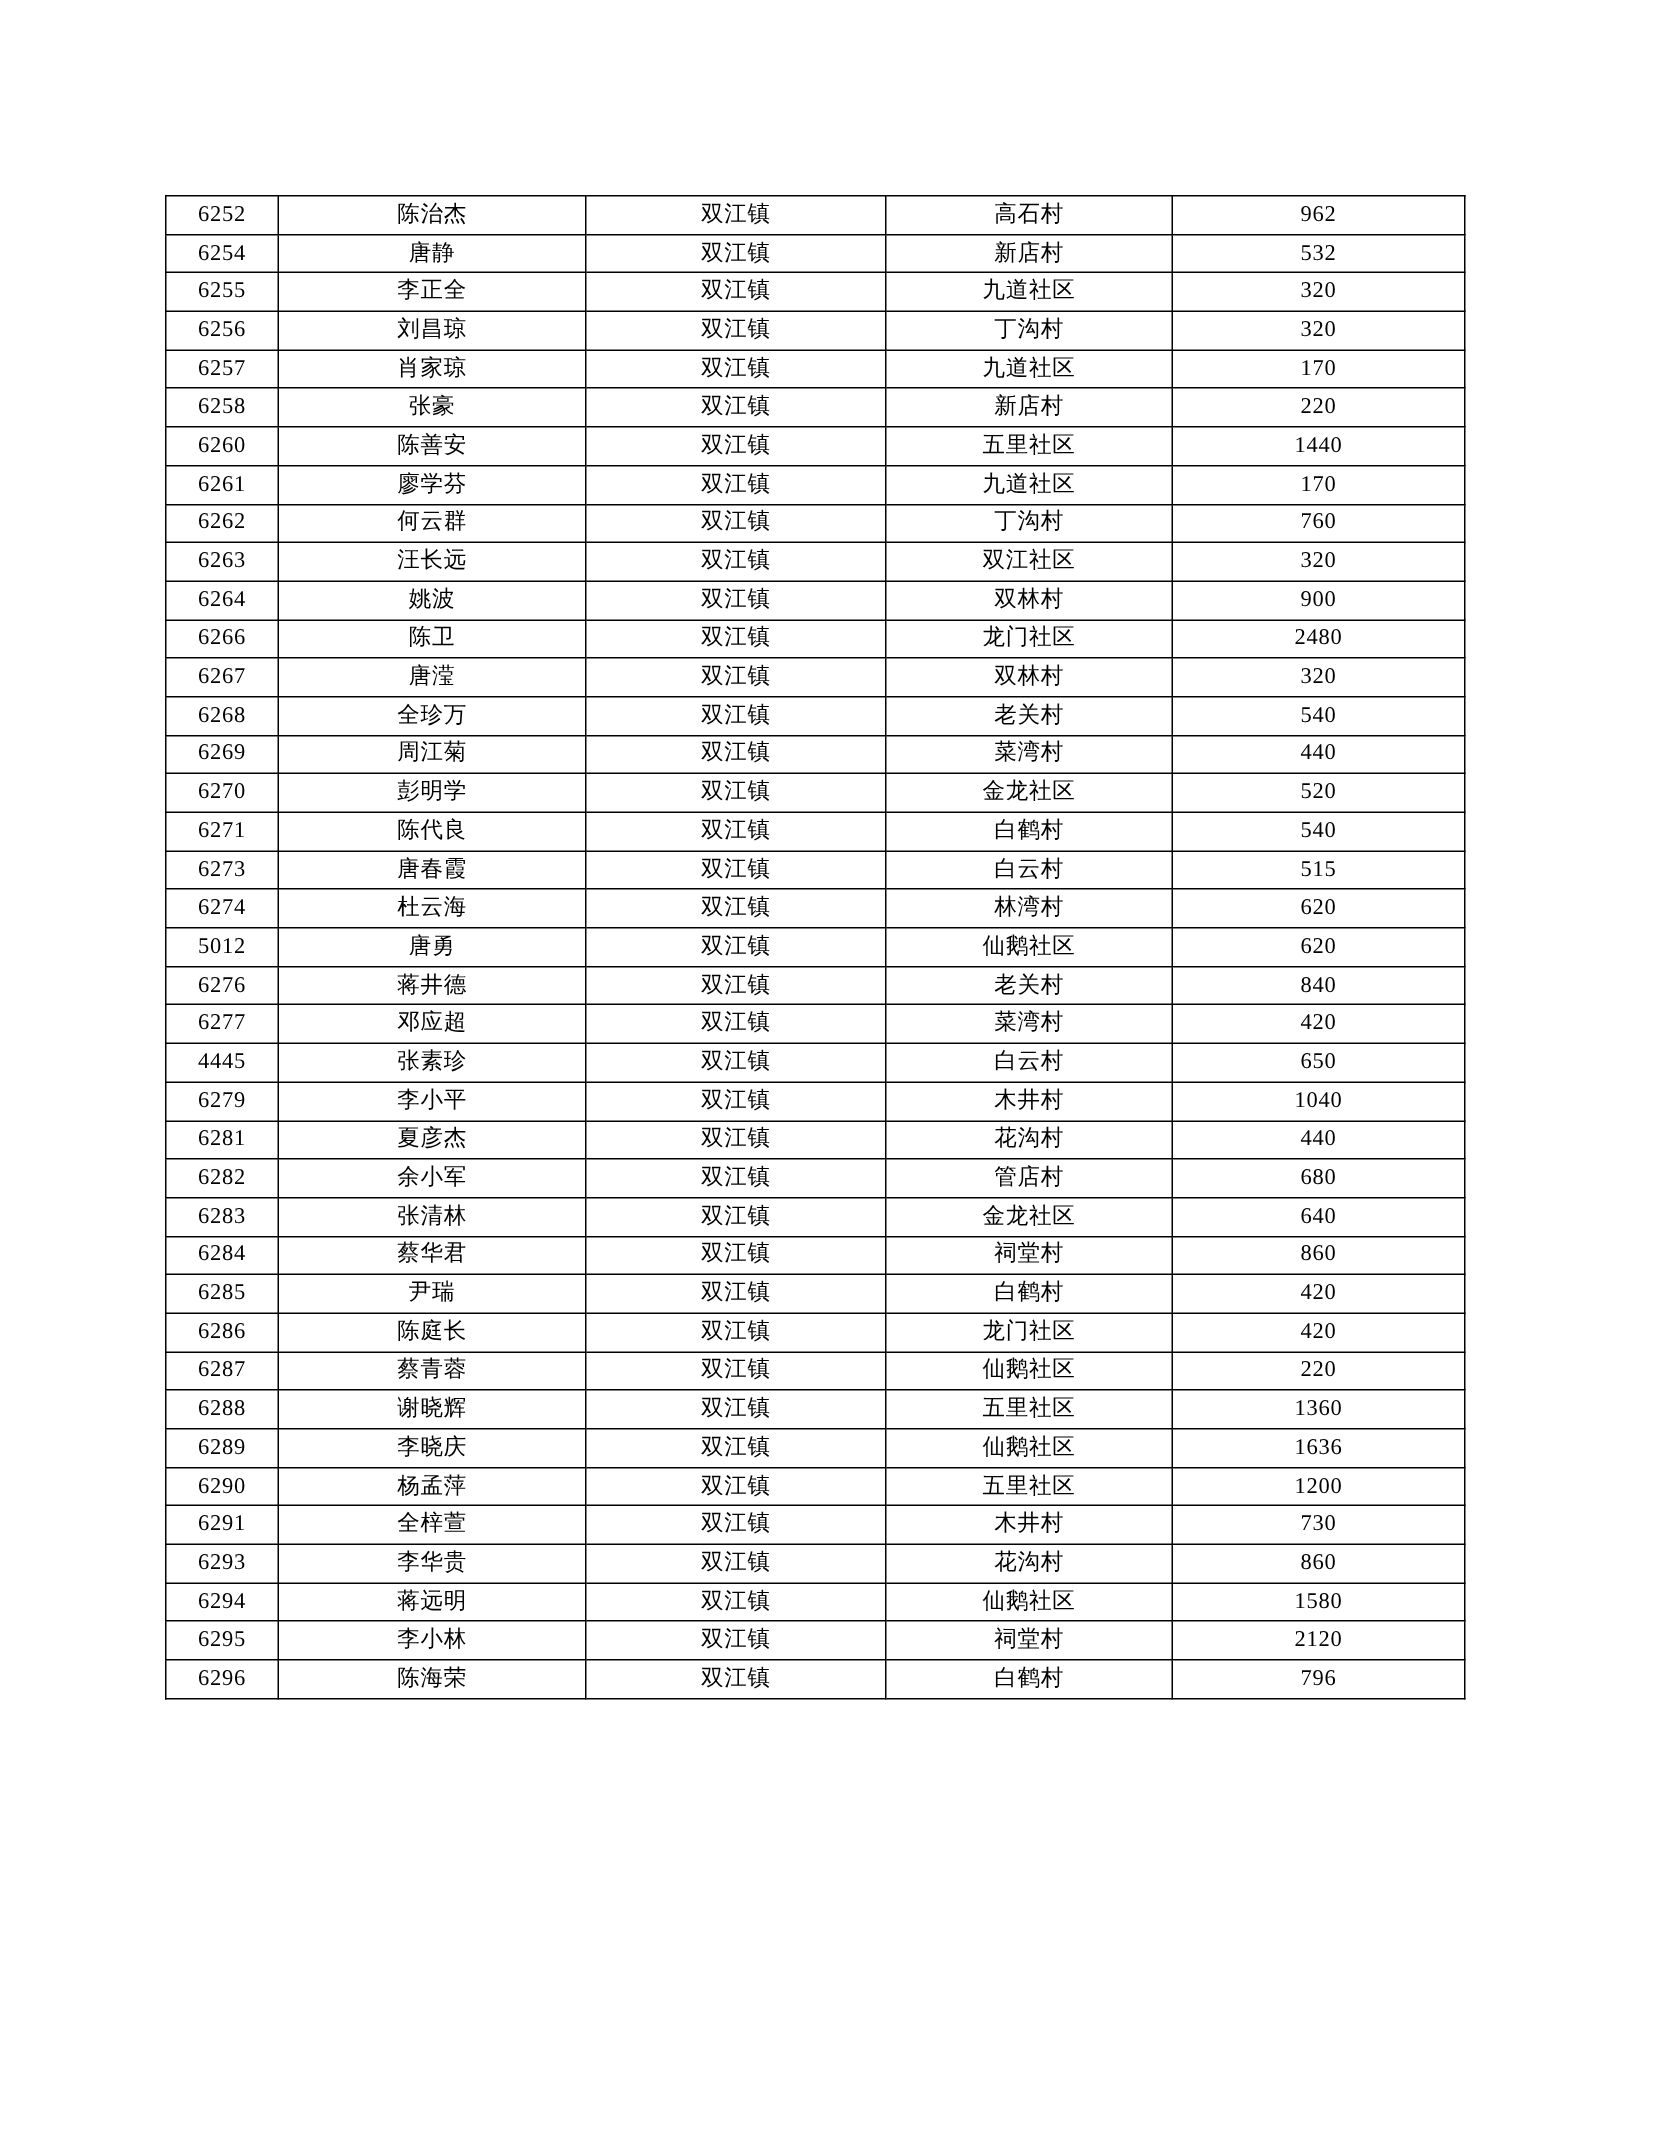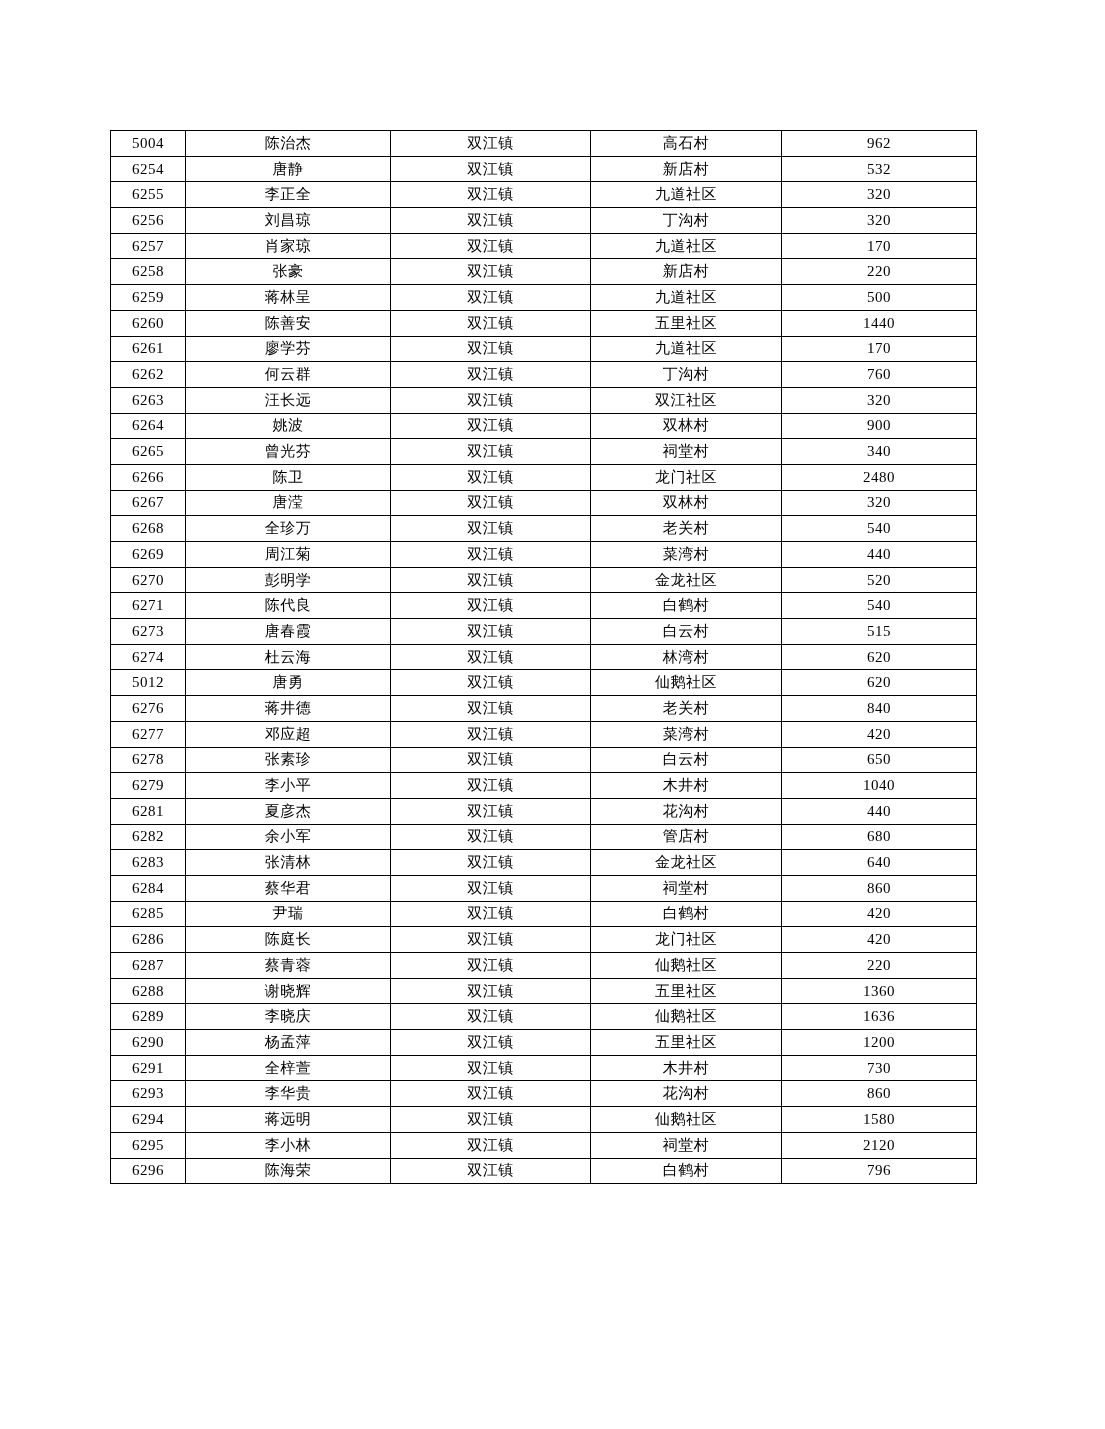--- a/index.html
+++ b/index.html
@@ -49,21 +49,21 @@
   <table class="records">
     <colgroup>
       <col class="c-id">
       <col class="c-name">
       <col class="c-town">
       <col class="c-village">
       <col class="c-amount">
     </colgroup>
     <tbody id="records-body">
         <tr>
-          <td>5004</td>
+          <td>6252</td>
           <td>陈治杰</td>
           <td>双江镇</td>
           <td>高石村</td>
           <td>962</td>
         </tr>
         <tr>
           <td>6254</td>
           <td>唐静</td>
           <td>双江镇</td>
           <td>新店村</td>
@@ -91,27 +91,20 @@
           <td>170</td>
         </tr>
         <tr>
           <td>6258</td>
           <td>张豪</td>
           <td>双江镇</td>
           <td>新店村</td>
           <td>220</td>
         </tr>
         <tr>
-          <td>6259</td>
-          <td>蒋林呈</td>
-          <td>双江镇</td>
-          <td>九道社区</td>
-          <td>500</td>
-        </tr>
-        <tr>
           <td>6260</td>
           <td>陈善安</td>
           <td>双江镇</td>
           <td>五里社区</td>
           <td>1440</td>
         </tr>
         <tr>
           <td>6261</td>
           <td>廖学芬</td>
           <td>双江镇</td>
@@ -133,27 +126,20 @@
           <td>320</td>
         </tr>
         <tr>
           <td>6264</td>
           <td>姚波</td>
           <td>双江镇</td>
           <td>双林村</td>
           <td>900</td>
         </tr>
         <tr>
-          <td>6265</td>
-          <td>曾光芬</td>
-          <td>双江镇</td>
-          <td>祠堂村</td>
-          <td>340</td>
-        </tr>
-        <tr>
           <td>6266</td>
           <td>陈卫</td>
           <td>双江镇</td>
           <td>龙门社区</td>
           <td>2480</td>
         </tr>
         <tr>
           <td>6267</td>
           <td>唐滢</td>
           <td>双江镇</td>
@@ -217,21 +203,21 @@
           <td>840</td>
         </tr>
         <tr>
           <td>6277</td>
           <td>邓应超</td>
           <td>双江镇</td>
           <td>菜湾村</td>
           <td>420</td>
         </tr>
         <tr>
-          <td>6278</td>
+          <td>4445</td>
           <td>张素珍</td>
           <td>双江镇</td>
           <td>白云村</td>
           <td>650</td>
         </tr>
         <tr>
           <td>6279</td>
           <td>李小平</td>
           <td>双江镇</td>
           <td>木井村</td>

